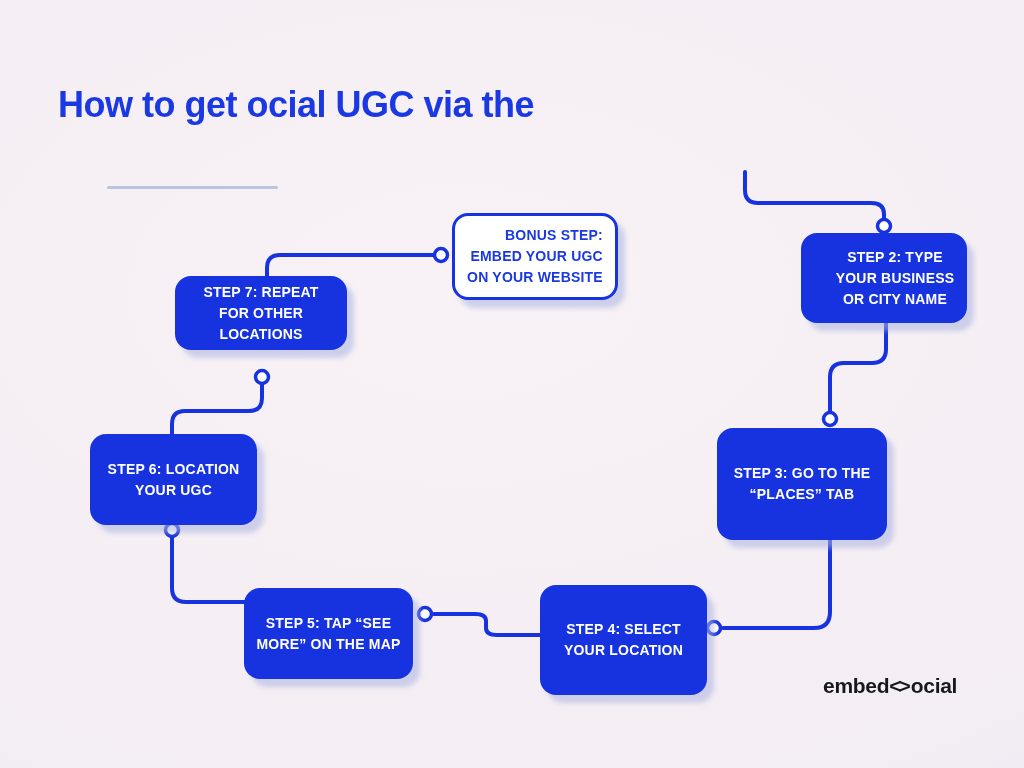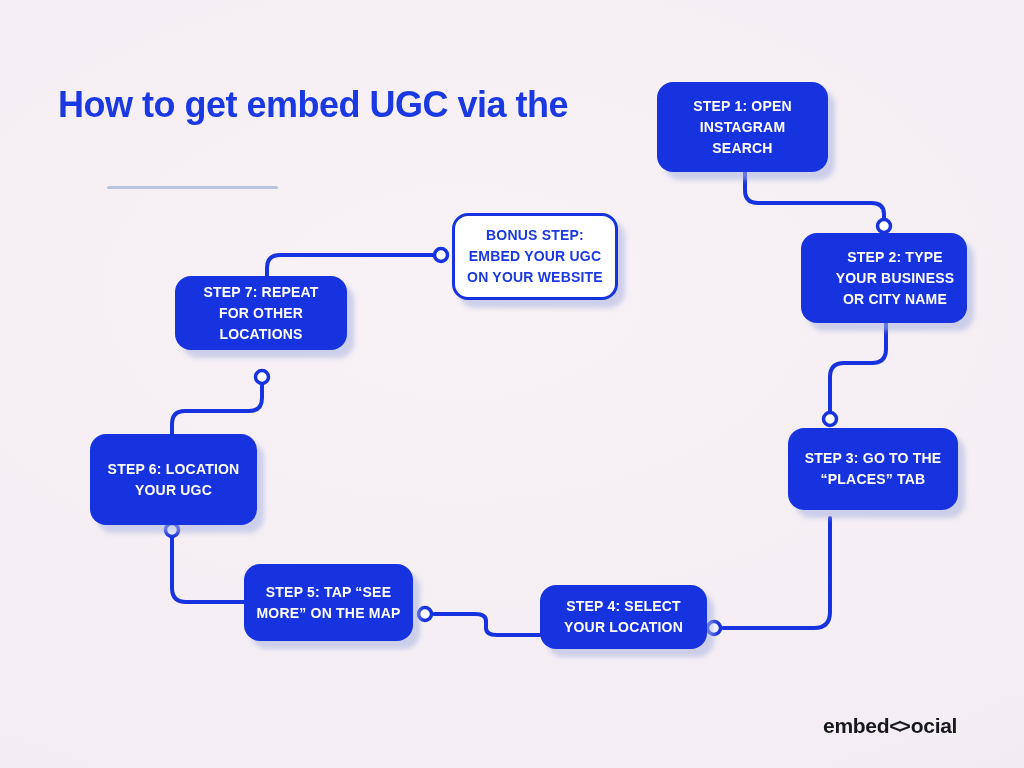--- a/index.html
+++ b/index.html
@@ -51,50 +51,51 @@
     background: #1733e0;
     color: #ffffff;
     border-radius: 16px;
     box-shadow: 7px 8px 5px rgba(170, 179, 224, 0.55);
     padding: 8px 6px;
   }
   .step-box.outline {
     background: #ffffff;
     border: 3px solid #1733e0;
     color: #1b39e2;
+    text-align: right;
   }
   .step-label {
     font-size: 14px;
     font-weight: bold;
     line-height: 21px;
     letter-spacing: 0.2px;
     white-space: pre-line;
   }
 
   .logo {
     position: absolute;
     left: 823px;
-    top: 714px;
+    top: 674px;
     color: #17181c;
     font-size: 21px;
     font-weight: bold;
     letter-spacing: -0.3px;
   }
   .logo .glyph {
     letter-spacing: -3px;
     margin-right: 3px;
   }
 </style>
 </head>
 <body>
 
 <div class="canvas">
 
   <h1 class="title">
-    <span>How to get embed UGC via the</span><br>
+    <span>How to get ocial UGC via the</span><br>
   </h1>
   <div class="title-underline"></div>
 
   <svg class="connector-layer" width="1024" height="768" viewBox="0 0 1024 768">
     <g fill="none" stroke="#1733e0" stroke-width="4" stroke-linecap="round">
       <path d="M 745 172 V 190 Q 745 203 758 203 H 871 Q 884 203 884 214 V 219"></path>
       <path d="M 886 323 V 349 Q 886 363 872 363 H 844 Q 830 363 830 377 V 411"></path>
       <path d="M 830 518 V 612 Q 830 628 814 628 H 723"></path>
       <path d="M 540 635 H 497 Q 486 635 486 628 V 621 Q 486 614 475 614 H 434"></path>
       <path d="M 172 537 V 588 Q 172 602 186 602 H 245"></path>
@@ -105,43 +106,38 @@
       <circle cx="884" cy="226" r="6.5"></circle>
       <circle cx="830" cy="419" r="6.5"></circle>
       <circle cx="714" cy="628" r="6.5"></circle>
       <circle cx="425" cy="614" r="6.5"></circle>
       <circle cx="172" cy="530" r="6.5"></circle>
       <circle cx="262" cy="377" r="6.5"></circle>
       <circle cx="441" cy="255" r="6.5"></circle>
     </g>
   </svg>
 
-  <div class="step-box" style="left:657px; top:82px;  width:171px; height:90px;">
-    <span class="step-label">STEP 1: OPEN
-INSTAGRAM
-SEARCH</span>
-  </div>
 
   <div class="step-box" style="left:801px; top:233px; width:166px; height:90px;padding-left:28px;">
     <span class="step-label">STEP 2: TYPE
 YOUR BUSINESS
 OR CITY NAME</span>
   </div>
 
-  <div class="step-box" style="left:788px; top:428px; width:170px; height:82px;">
+  <div class="step-box" style="left:717px; top:428px; width:170px; height:112px;">
     <span class="step-label">STEP 3: GO TO THE
 “PLACES” TAB</span>
   </div>
 
-  <div class="step-box" style="left:540px; top:585px; width:167px; height:64px;">
+  <div class="step-box" style="left:540px; top:585px; width:167px; height:110px;">
     <span class="step-label">STEP 4: SELECT
 YOUR LOCATION</span>
   </div>
 
-  <div class="step-box" style="left:244px; top:564px; width:169px; height:77px;">
+  <div class="step-box" style="left:244px; top:588px; width:169px; height:91px;">
     <span class="step-label">STEP 5: TAP “SEE
 MORE” ON THE MAP</span>
   </div>
 
   <div class="step-box" style="left:90px;  top:434px; width:167px; height:91px;">
     <span class="step-label">STEP 6: LOCATION
 YOUR UGC</span>
   </div>
 
   <div class="step-box" style="left:175px; top:276px; width:172px; height:74px;">

